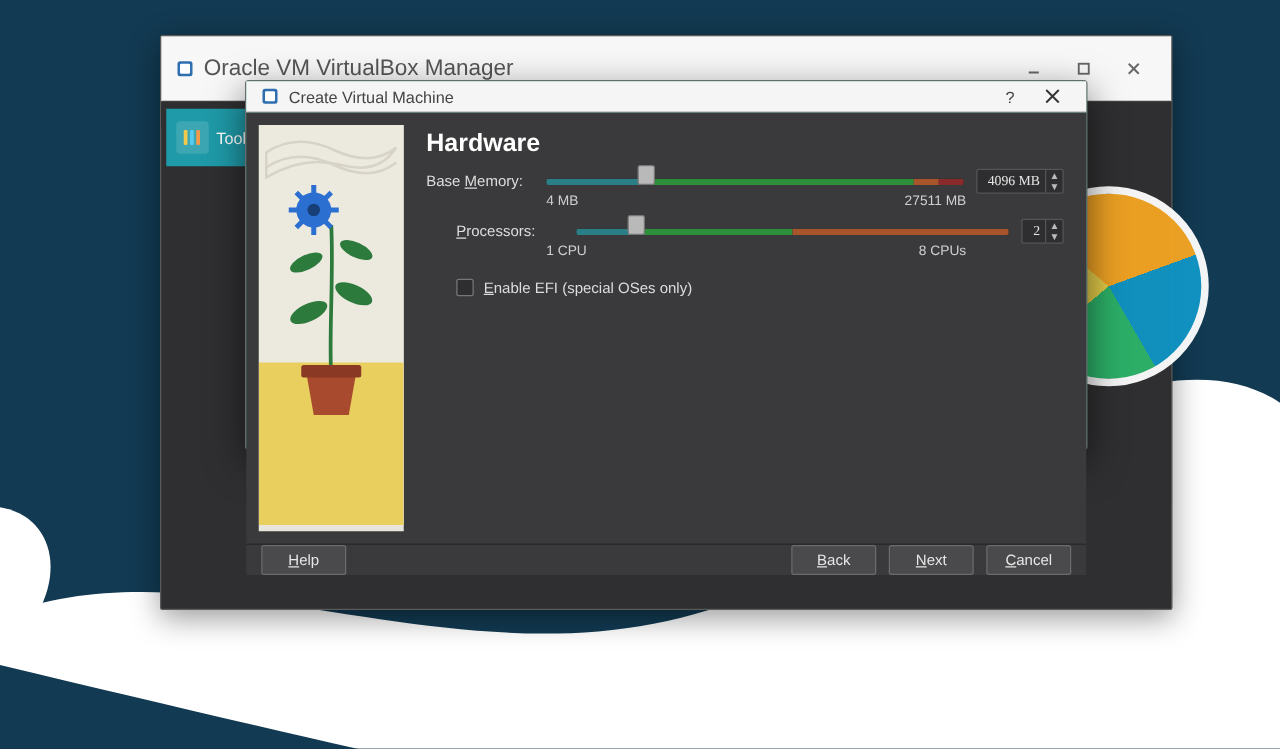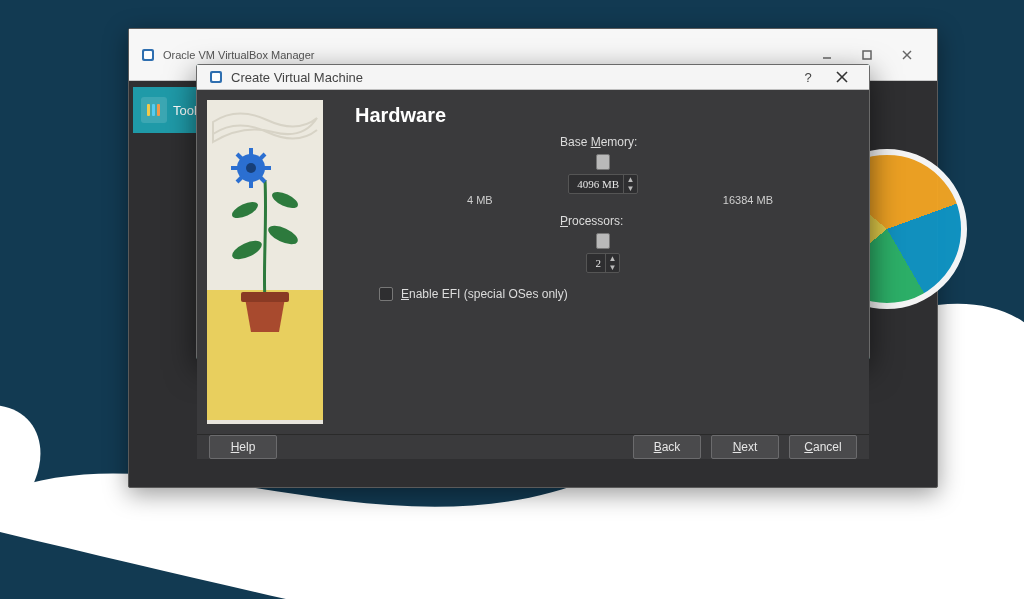--- a/index.html
+++ b/index.html
@@ -10,21 +10,21 @@
   .bg-swirl svg { position:absolute; top:0; left:0; }
 
   
   .vb-window {
     position: absolute; left: 128px; top: 28px; width: 810px; height: 460px;
     background: #2f2f31; border: 1px solid #5a5a5a; border-radius: 2px;
     box-shadow: 0 6px 24px rgba(0,0,0,.4);
   }
   .vb-titlebar {
     height: 52px; background: #f7f7f7; border-bottom: 1px solid #c9c9c9;
-    display: flex; align-items: center; padding: 0 10px; color: #555; font-size: 11px;
+    display: flex; align-items: center; padding: 0 10px; color: #555; font-size: 18px;
   }
   .vb-titlebar .spacer { flex: 1; }
   .vb-titlebar .win-btn { width: 40px; height:28px; display:flex; align-items:center; justify-content:center; color:#666; }
   .vb-menubar {
     height: 22px; background: #2f2f31; color: #d8d8d8; font-size: 12px;
     display: flex; align-items: center; gap: 14px; padding: 0 10px;
   }
   .vb-menubar span { text-decoration: none; }
   .vb-menubar span u { text-decoration: underline; }
   .vb-tools {
@@ -47,42 +47,42 @@
   .wz-titlebar {
     height: 30px; background: #f5f5f5; border-bottom:1px solid #bfbfbf;
     display:flex; align-items:center; padding:0 10px; color:#444; font-size:13px;
   }
   .wz-titlebar .spacer{flex:1;}
   .wz-titlebar .wz-btn{width:34px;height:24px;display:flex;align-items:center;justify-content:center;color:#444;}
   .wz-body { flex:1; display:flex; background:#3a3a3c; }
   .wz-art {
     width: 116px; background:#e8e5dc; margin:10px 0 10px 10px; position:relative; overflow:hidden;
   }
-  .wz-content { flex:1; padding: 14px 18px 10px 32px; color:#d7d7d7; font-size:12px; }
+  .wz-content { flex:1; padding: 14px 18px 10px 18px; color:#d7d7d7; font-size:12px; }
   .wz-content h2 { font-size:20px; font-weight:700; color:#fff; margin-bottom:8px; }
   .wz-desc { color:#cfcfcf; line-height:1.35; margin-bottom:10px; }
 
-  .hw-row { display:flex; align-items:center; gap:10px; margin-top:2px;flex-direction:column; }
+  .hw-row { display:flex; align-items:center; gap:10px; margin-top:2px; }
   .hw-label { width:86px; text-align:left; color:#dcdcdc; }
   .hw-label u{text-decoration:underline;}
   .slider-wrap { flex:1; position:relative; height:16px; display:flex; align-items:center; }
   .slider-track {
     flex:1; height:5px; border-radius:2px; background:#2a2a2a; position:relative; overflow:hidden;
   }
   .seg { position:absolute; top:0; bottom:0; }
   .seg.green { background:#2e8f3a; }
   .seg.orange{ background:#a8552c; }
   .seg.red   { background:#8a2a2a; }
   .seg.teal  { background:#2a7f86; }
   .thumb {
     position:absolute; top:-5px; width:14px; height:16px; background:#b9b9b9;
     border:1px solid #777; border-radius:2px; transform:translateX(-50%);
   }
   .ticks { position:relative; height:14px; margin-left:96px; margin-right:78px; color:#cfcfcf; font-size:11px; }
-  .ticks .l { position:absolute; left:16px; }
+  .ticks .l { position:absolute; left:0; }
   .ticks .r { position:absolute; right:0; }
 
   .spinbox {
     display:flex; align-items:center; background:#2e2e30; border:1px solid #555;
     height:20px; border-radius:2px;
   }
   .spinbox input {
     width:54px; background:transparent; border:none; color:#e6e6e6; font-size:11px;
     text-align:right; padding:0 4px; outline:none;font-family:Liberation Serif, serif;
   }
@@ -232,41 +232,45 @@
         <div class="spinbox">
           <input value="4096 MB" style="">
           <div class="spin">
             <div>▲</div>
             <div>▼</div>
           </div>
         </div>
       </div>
       <div class="ticks">
         <span class="l">4 MB</span>
-        <span class="r">16384 MB</span>
-      </div>
-
-      <div class="hw-row" style="margin-top:6px;">
+        <span class="r">27511 MB</span>
+      </div>
+
+      <div class="hw-row" style="margin-top:6px;margin-left:24px;">
         <div class="hw-label"><u>P</u><span>rocessors:</span></div>
         <div class="slider-wrap">
           <div class="slider-track">
             <div class="seg teal" id="cpu-teal" style="left: 0px; width: 14%;"></div>
             <div class="seg green" id="cpu-green" style="left: 14%; width: 36%;"></div>
             <div class="seg orange" id="cpu-orange" style="left: 50%; right: 0px;"></div>
           </div>
           <div class="thumb" id="cpu-thumb" style="left: 14%;"></div>
         </div>
         <div class="spinbox narrow">
           <input value="2" style="">
           <div class="spin">
             <div>▲</div>
             <div>▼</div>
           </div>
         </div>
       </div>
+      <div class="ticks">
+        <span class="l">1 CPU</span>
+        <span class="r">8 CPUs</span>
+      </div>
 
       <div class="efi-row">
         <div class="checkbox"></div>
         <span><u>E</u>nable EFI (special OSes only)</span>
       </div>
     </div>
   </div>
 
   <div class="wz-footer">
     <div class="btn"><u>H</u>elp</div>

